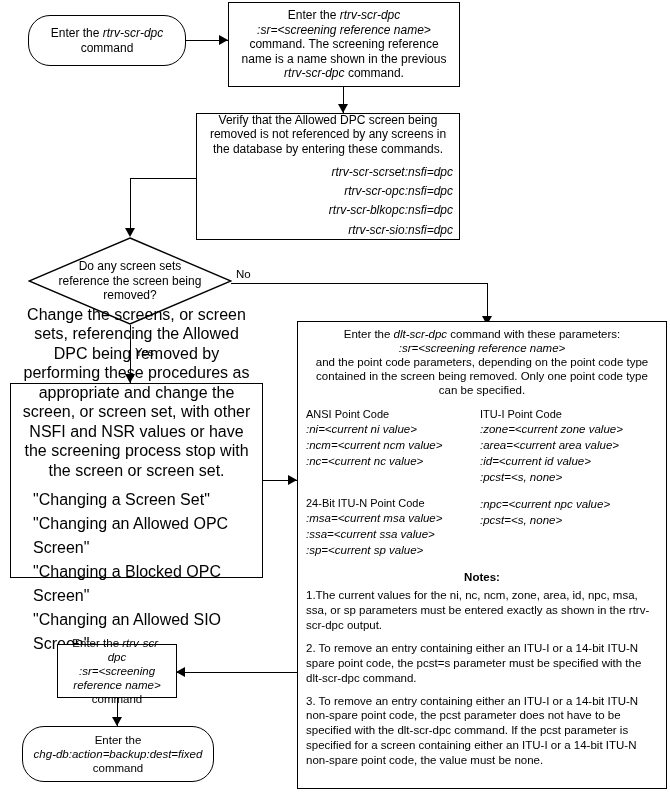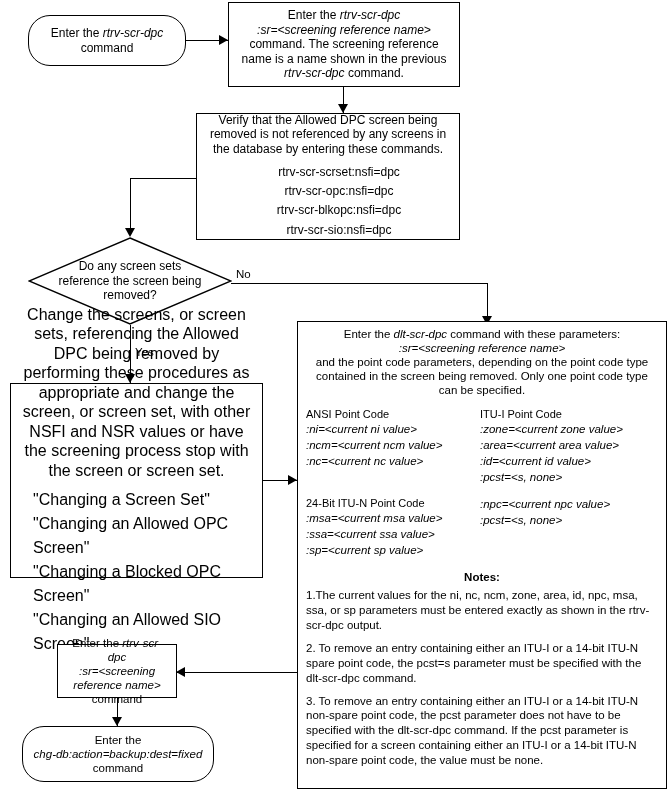--- a/index.html
+++ b/index.html
@@ -74,21 +74,22 @@
     border-bottom: 5.5px solid transparent;
     border-right: 9px solid #000;
   }
   .elabel {
     position: absolute;
     font-size: 11.5px;
     color: #000;
     white-space: nowrap;
   }
   .cmdlist {
-    text-align: center;
+    text-align: right;
+    font-style: italic;
     line-height: 1.62;
   }
   .proclist {
     text-align: left;
     line-height: 1.5;
   }
   .pcgrid {
     display: grid;
     grid-template-columns: 160px 1fr;
     column-gap: 14px;

